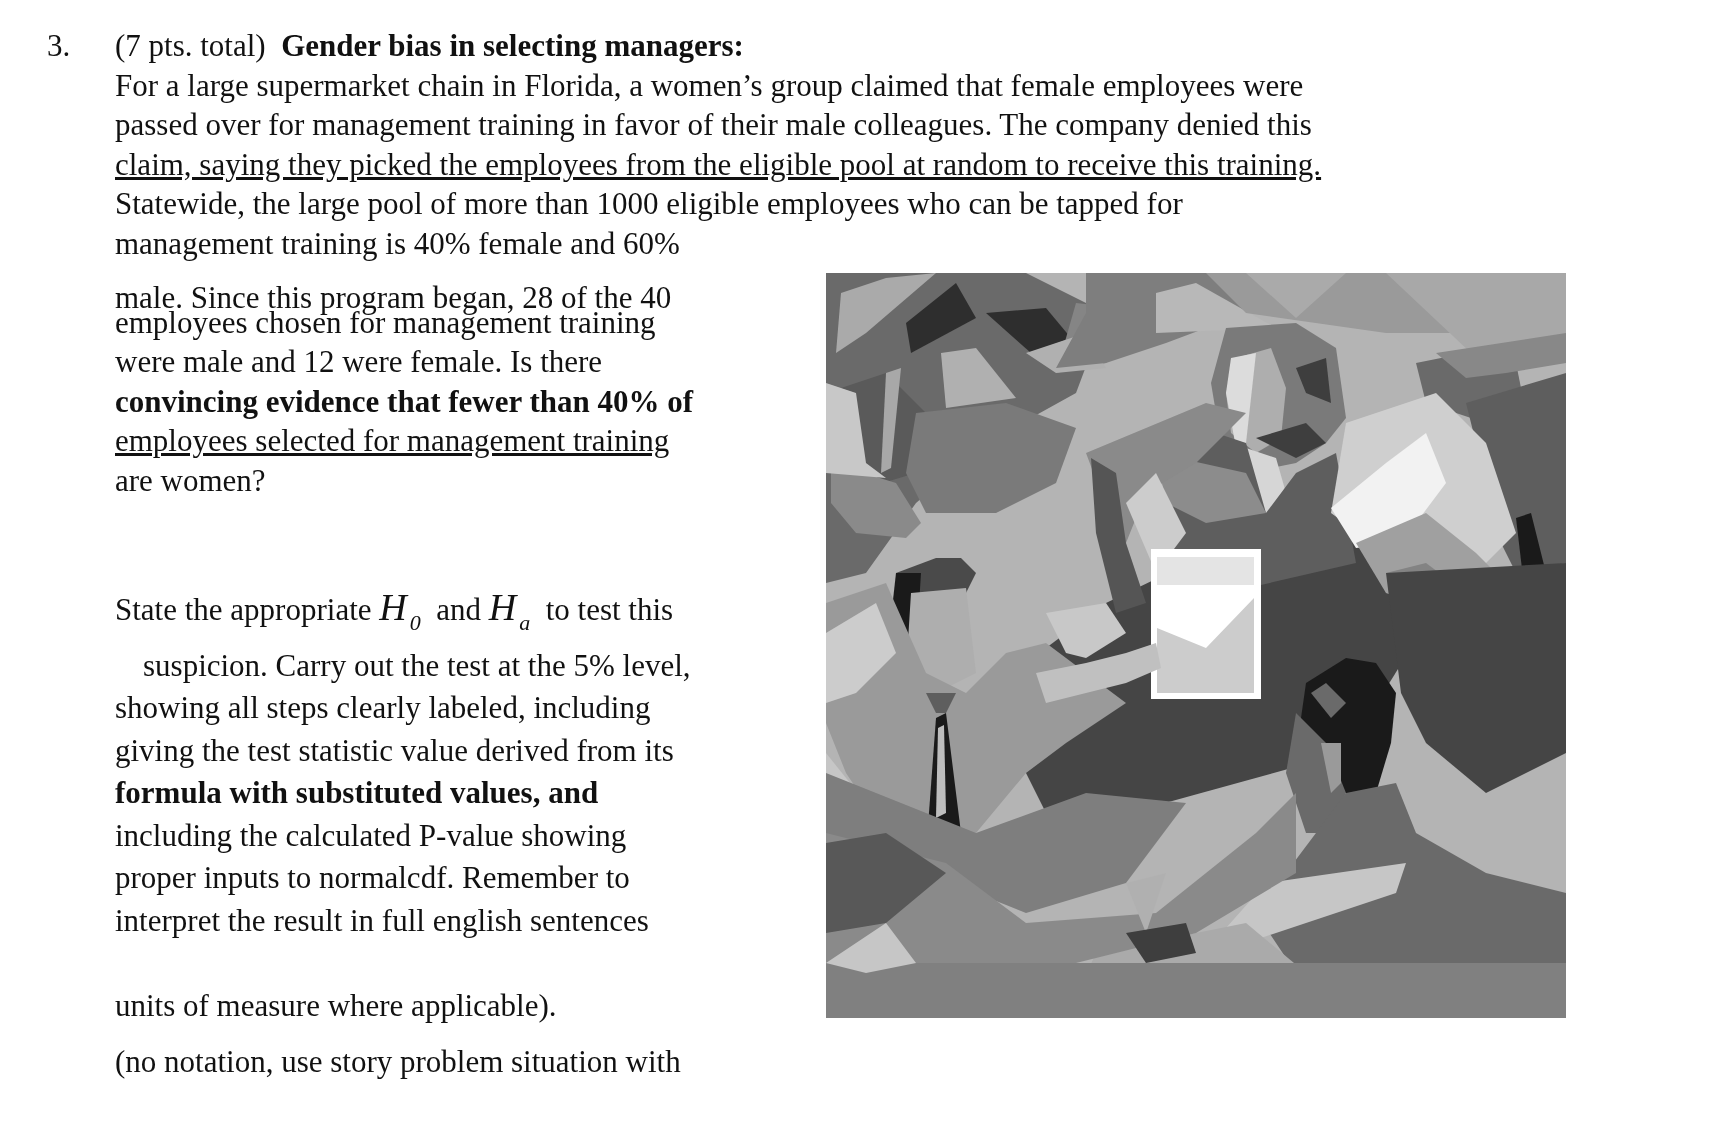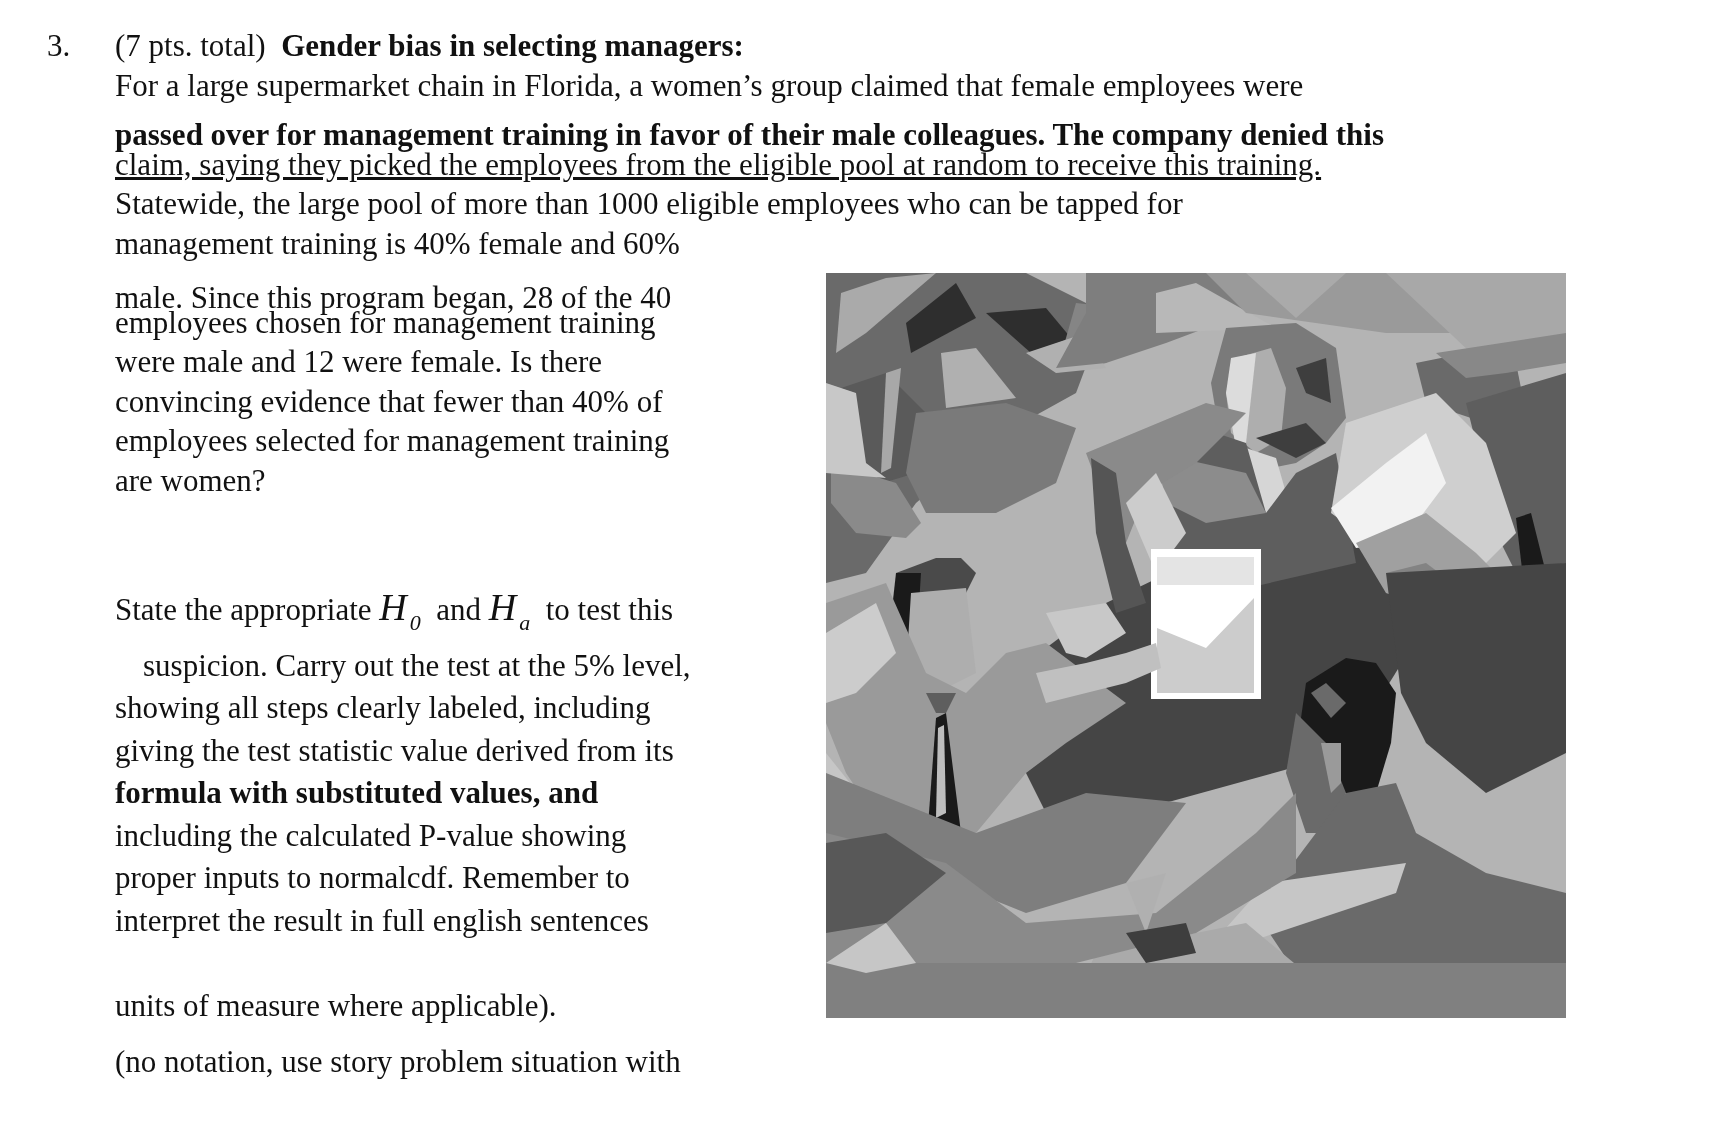--- a/index.html
+++ b/index.html
@@ -31,29 +31,29 @@
 
 <div class="qnum">3.</div>
 
 <div class="line" style="top:26px;">
   <span>(7 pts. total)</span>&nbsp;
   <span class="title-bold">Gender bias in selecting managers:</span>
 </div>
 
 <div>
   <div class="line" style="top:66px;">For a large supermarket chain in Florida, a women’s group claimed that female employees were</div>
-  <div class="line" style="top:115px;font-weight:bold;">passed over for management training in favor of their male colleagues.  The company denied this</div>
+  <div class="line" style="top:105px;">passed over for management training in favor of their male colleagues.  The company denied this</div>
   <div class="line" style="top:145px;text-decoration:underline;">claim, saying they picked the employees from the eligible pool at random to receive this training.</div>
   <div class="line" style="top:184px;">Statewide, the large pool of more than 1000 eligible employees who can be tapped for</div>
   <div class="line" style="top:224px;">management training is 40% female and 60%</div>
   <div class="line" style="top:278px;">male.  Since this program began, 28 of the 40</div>
   <div class="line" style="top:303px;">employees chosen for management training</div>
   <div class="line" style="top:342px;">were male and 12 were female.  Is there</div>
-  <div class="line" style="top:382px;">convincing evidence that fewer than 40% of</div>
-  <div class="line" style="top:421px;">employees selected for management training</div>
+  <div class="line" style="top:382px;font-weight:bold;">convincing evidence that fewer than 40% of</div>
+  <div class="line" style="top:421px;text-decoration:underline;">employees selected for management training</div>
   <div class="line" style="top:461px;">are women?</div>
 </div>
 
 <div class="line" style="top:587px;">
   <span>State the appropriate</span>
   <span class="math"><span>H</span><span class="sub">0</span></span>
   &nbsp;<span>and</span>
   <span class="math"><span>H</span><span class="sub sub-i">a</span></span>
   &nbsp;<span>to test this</span>
 </div>

